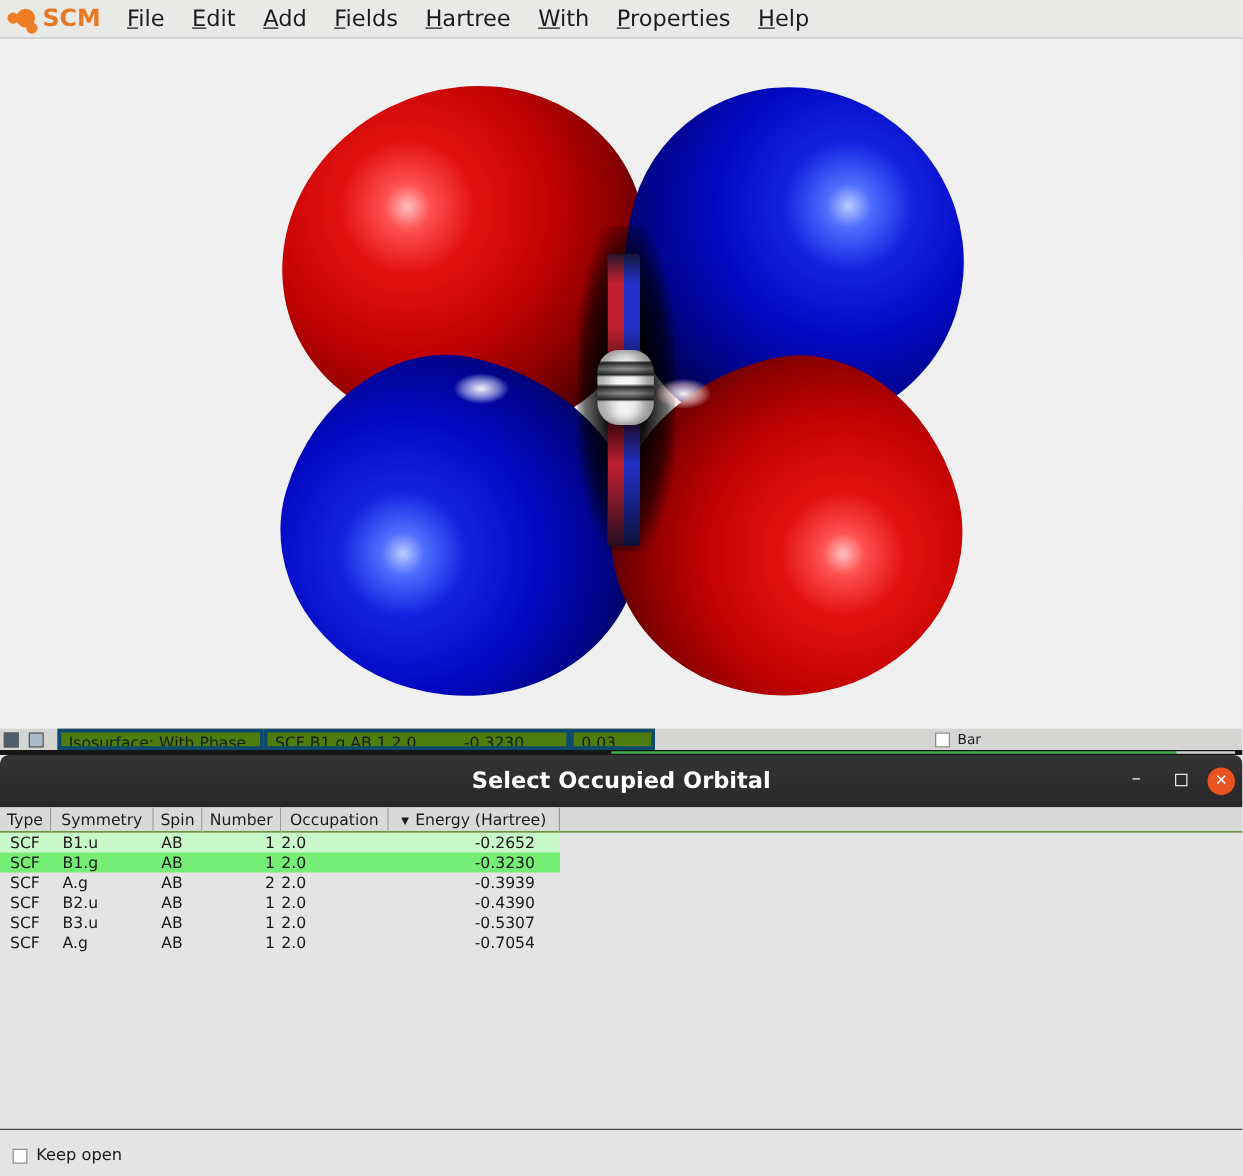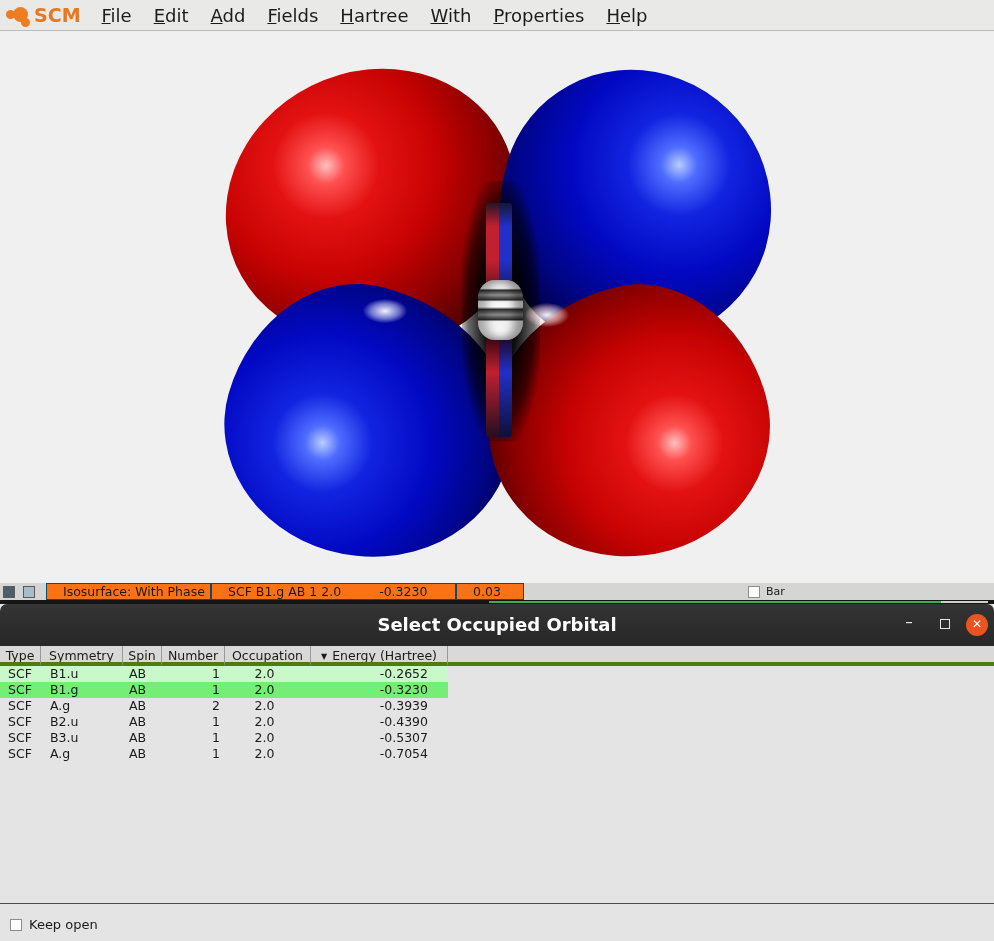--- a/index.html
+++ b/index.html
@@ -95,22 +95,22 @@
   }
   
   .statusbar{
     position:absolute; left:0; top:583px; width:994px; height:17px;
     background:#d5d5d3; display:flex; align-items:center; font-size:12.5px;
   }
   .swatch{width:12px; height:12px; border:1px solid #5a5a5a; box-sizing:border-box;}
   .swatch.dark{margin-left:3px; background:#4d5d6e;}
   .swatch.light{margin-left:8px; background:#a9bcca;}
   .field{
-    height:17px; box-sizing:border-box; border:1px solid #0c4a6e; background:#f97316;
-    line-height:15px; padding-left:16px; white-space:nowrap; overflow:hidden;
+    height:17px; box-sizing:border-box; border:3px solid #0c4a6e; background:#4d7c0f;
+    line-height:15px; padding-left:6px; white-space:nowrap; overflow:hidden;
   }
   .field.f1{margin-left:11px; width:165px;}
   .field.f2{width:245px; display:flex;}
   .field.f2 .val{margin-left:38px;}
   .field.f3{width:68px;}
   .bar-check{position:absolute; left:748px; top:2px; display:flex; align-items:center;}
   .checkbox{
     width:12px; height:12px; background:#fdfdfd; border:1px solid #8c8c8c; box-sizing:border-box;
   }
   .bar-check .cb-label{margin-left:6px; font-size:11px;}
@@ -139,34 +139,34 @@
     left:966px; top:10px; width:22px; height:22px; border-radius:50%;
     background:#e95420; color:#ffffff; text-align:center; line-height:21px;
     font-size:12px; font-weight:bold;
   }
   .dialog-body{
     position:absolute; left:0; top:646px; width:994px; height:295px; background:#e4e4e4;
   }
   .thead{display:flex; height:20px;}
   .th{
     box-sizing:border-box; background:#d9d9d9;
-    border-right:1px solid #9a9a9a; border-bottom:4px solid #4d7c0f;
+    border-right:1px solid #9a9a9a; border-bottom:1px solid #4d7c0f;
     font-size:12.5px; line-height:19px; text-align:center; white-space:nowrap; overflow:hidden;
   }
   .th.filler{flex:1; border-right:none;}
   .sort-icon{font-size:8px; vertical-align:1px; margin-right:5px;}
   .tr{display:flex; width:448px; height:16px; font-size:12.5px; line-height:16px;}
   .tr.hl-light{background:#c9f8c9;}
   .tr.hl-strong{background:#74ee74;}
   .td{box-sizing:border-box; white-space:nowrap; overflow:hidden;}
   .td.c-type{width:41px; padding-left:8px;}
   .td.c-sym{width:82px; padding-left:9px;}
   .td.c-spin{width:39px; padding-left:6px;}
   .td.c-num{width:63px; text-align:right; padding-right:5px;}
-  .td.c-occ{width:86px; text-align:center; padding-right:7px;}
+  .td.c-occ{width:86px; text-align:left; padding-right:7px;}
   .td.c-en{width:137px; text-align:right; padding-right:20px;}
   .dialog-sep{position:absolute; left:0; top:903px; width:994px; height:1px; background:#4a4a4a;}
   .keep-open{position:absolute; left:10px; top:917px; display:flex; align-items:center;}
   .keep-open .cb-label{margin-left:7px; font-size:13px;}
 </style>
 </head>
 <body>
 
 <div class="app">
 

